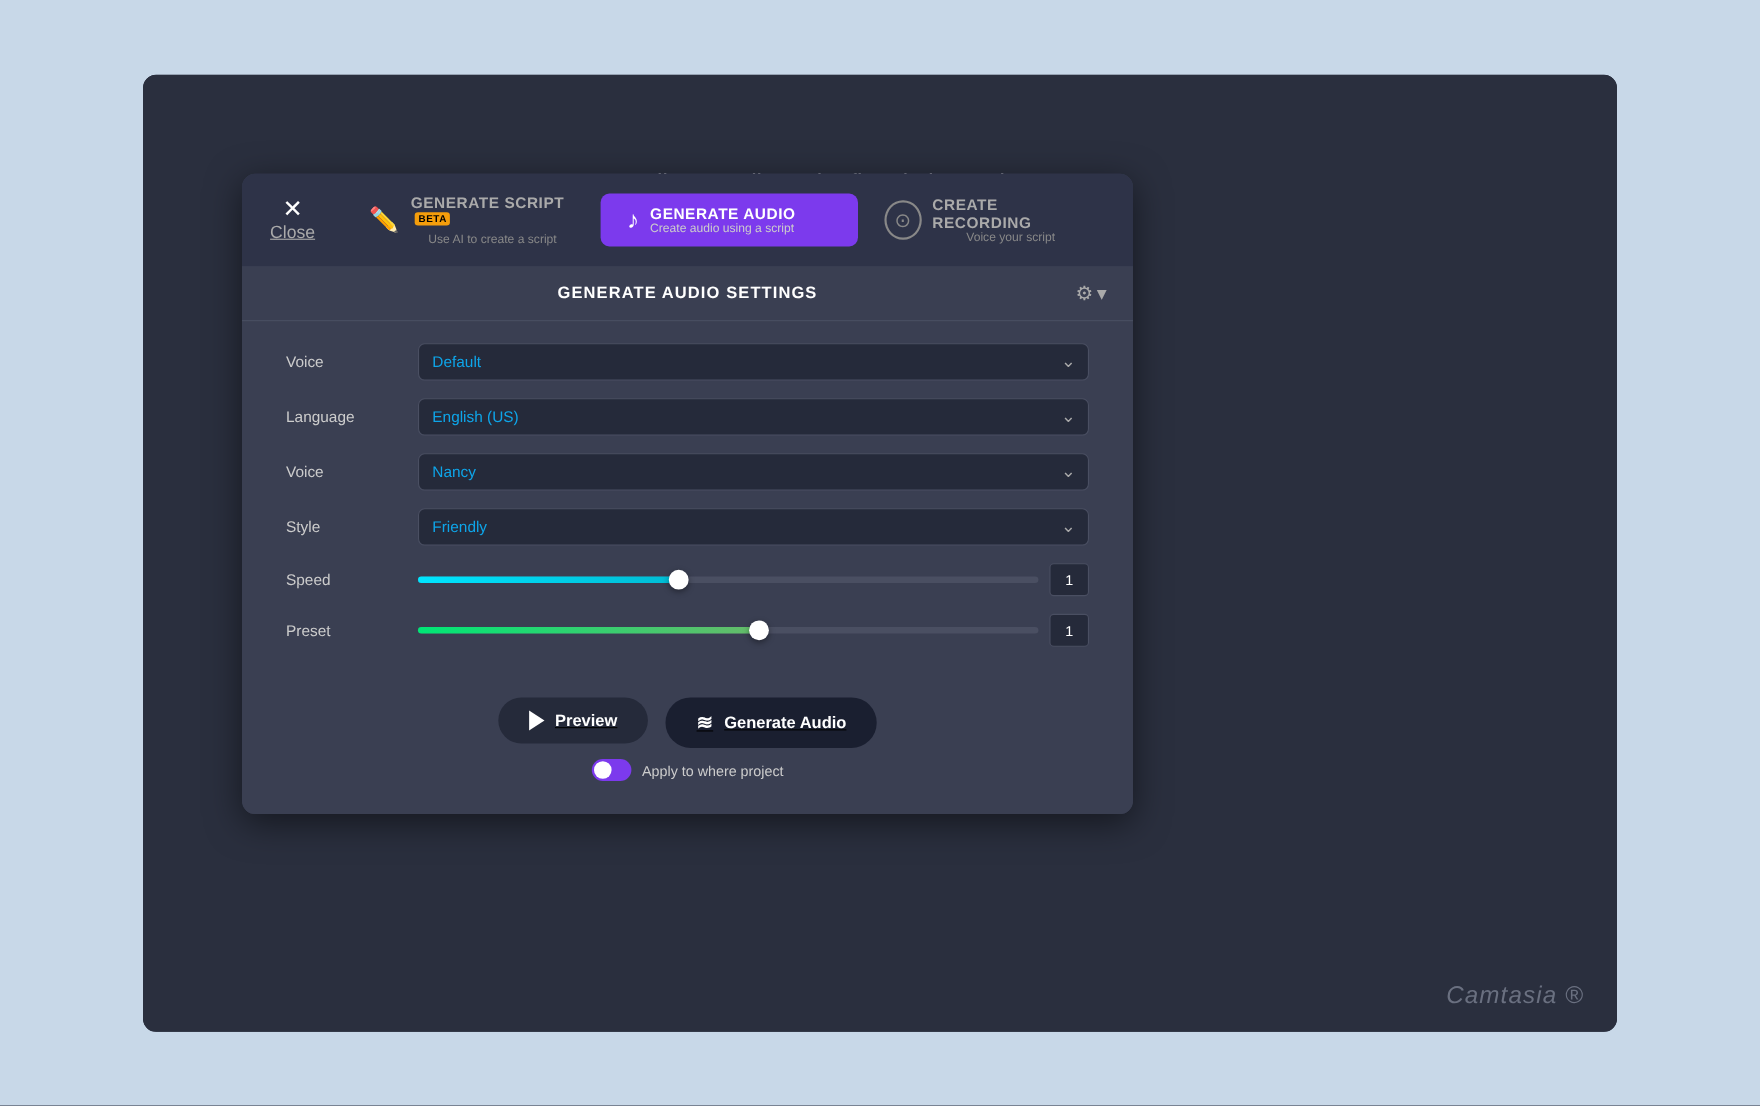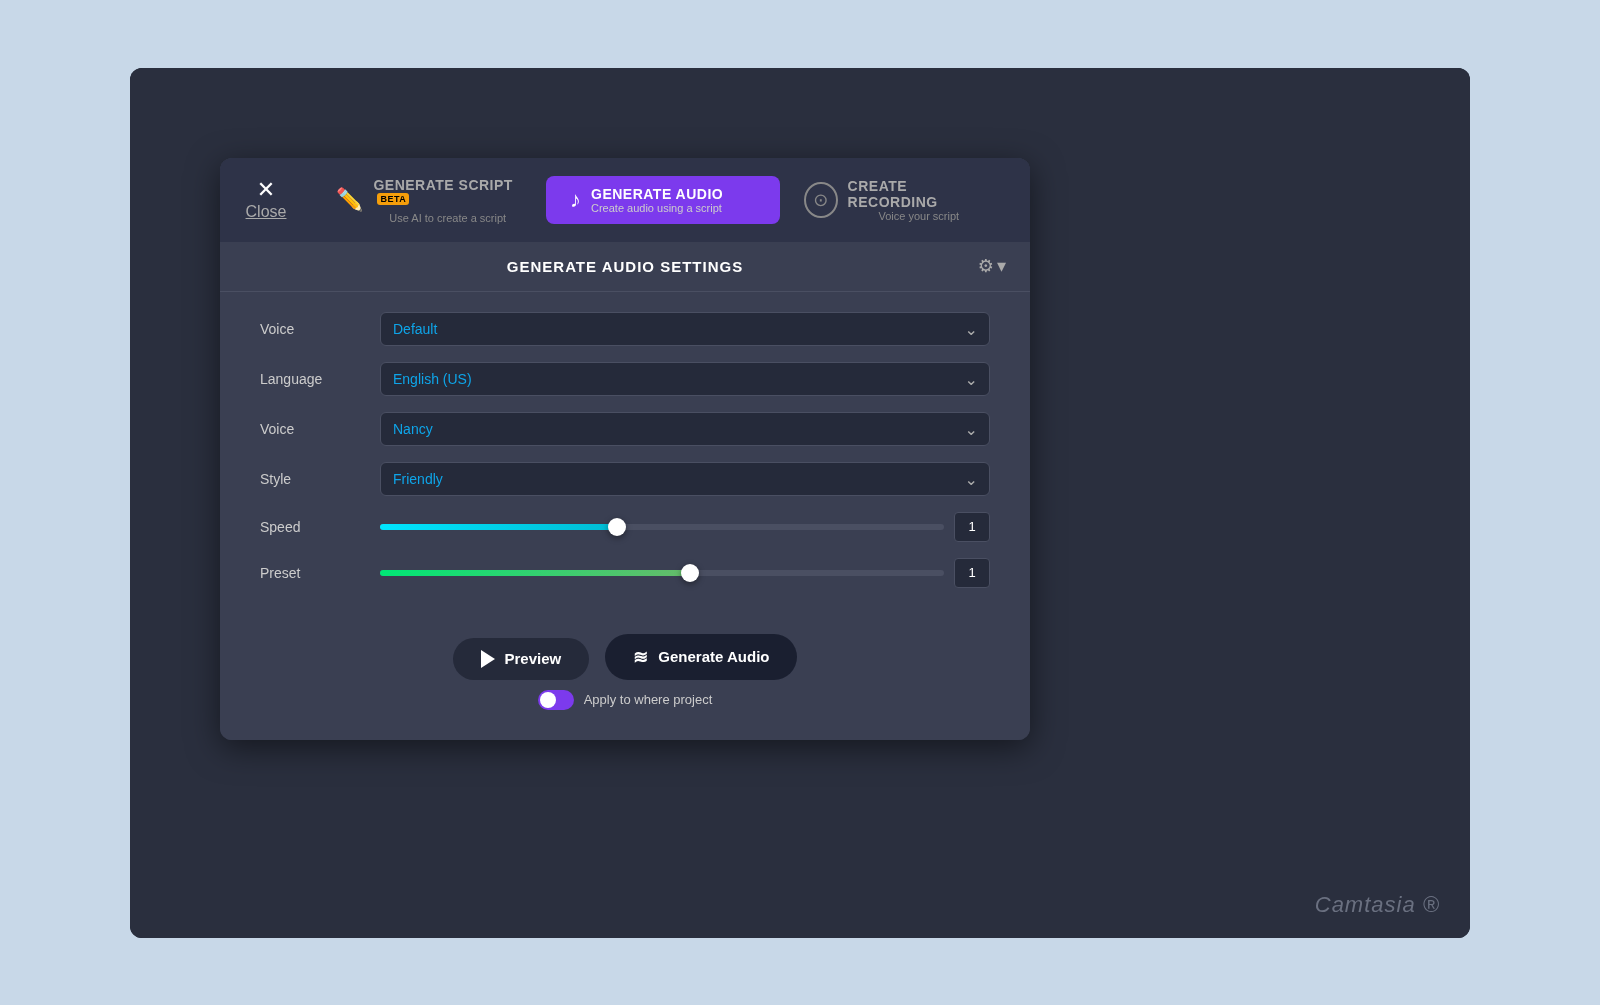--- a/index.html
+++ b/index.html
@@ -268,21 +268,22 @@
     .actions-row {
       display: flex;
       flex-direction: column;
       align-items: center;
       gap: 10px;
       padding: 10px 40px 10px;
     }
     .buttons-row {
       display: flex;
       gap: 16px;
-      align-items: flex-end;
+      align-items: flex-start;
+      text-decoration: underline;
     }
     .preview-btn {
       background: #252a3a;
       color: #fff;
       border: none;
       border-radius: 30px;
       padding: 12px 28px;
       font-size: 15px;
       font-weight: 600;
       cursor: pointer;

